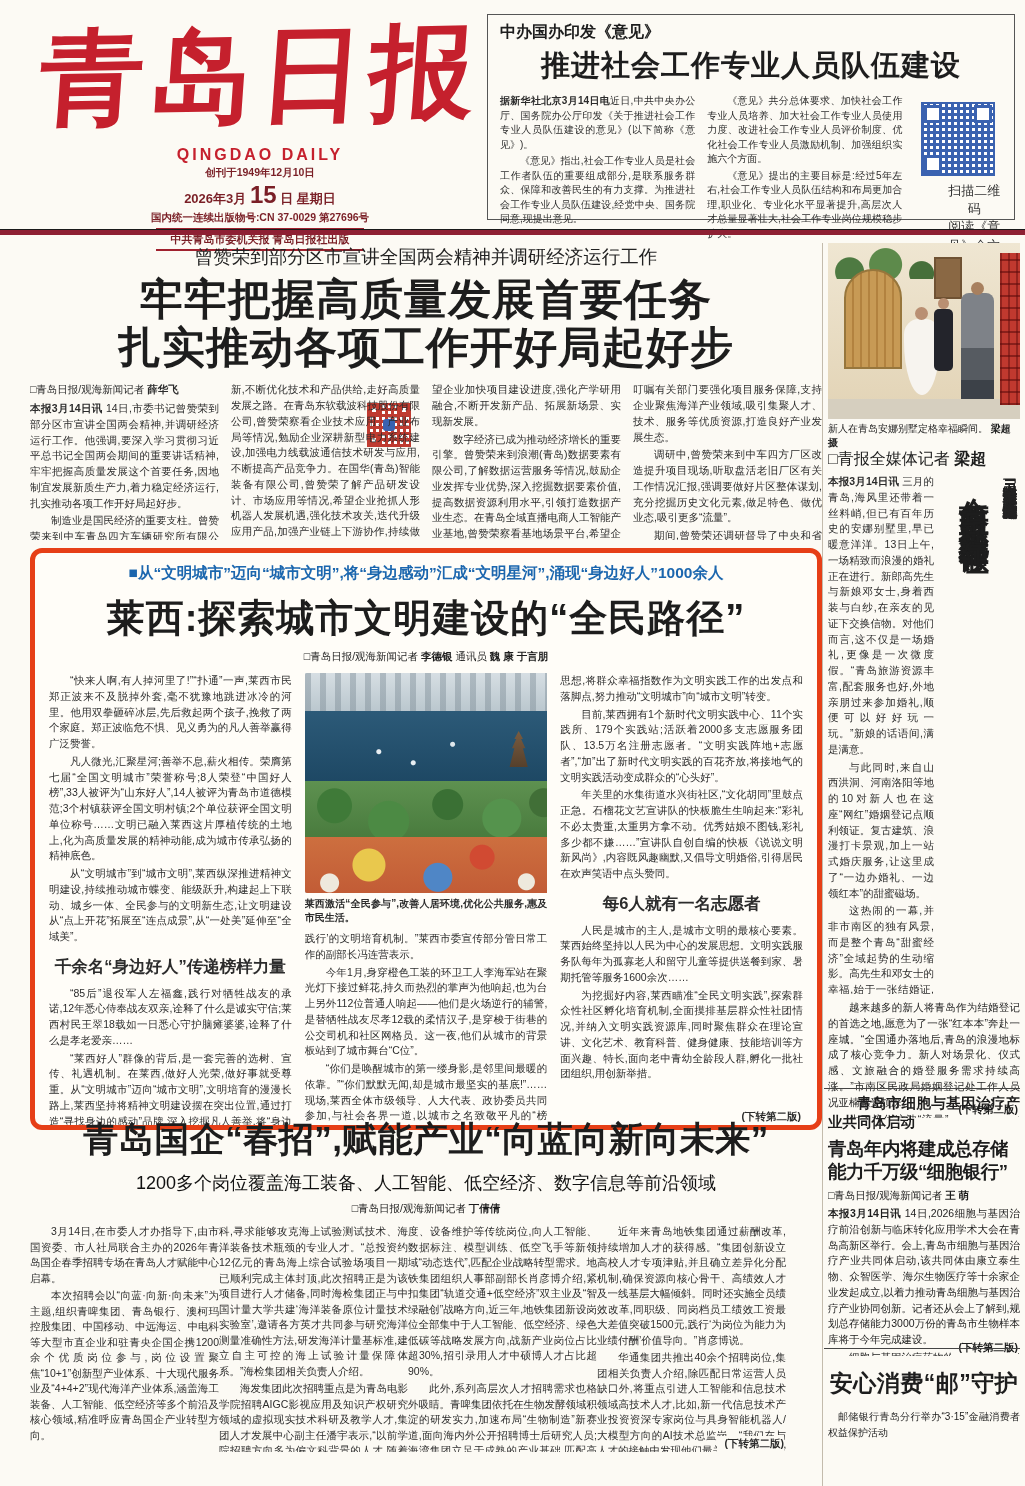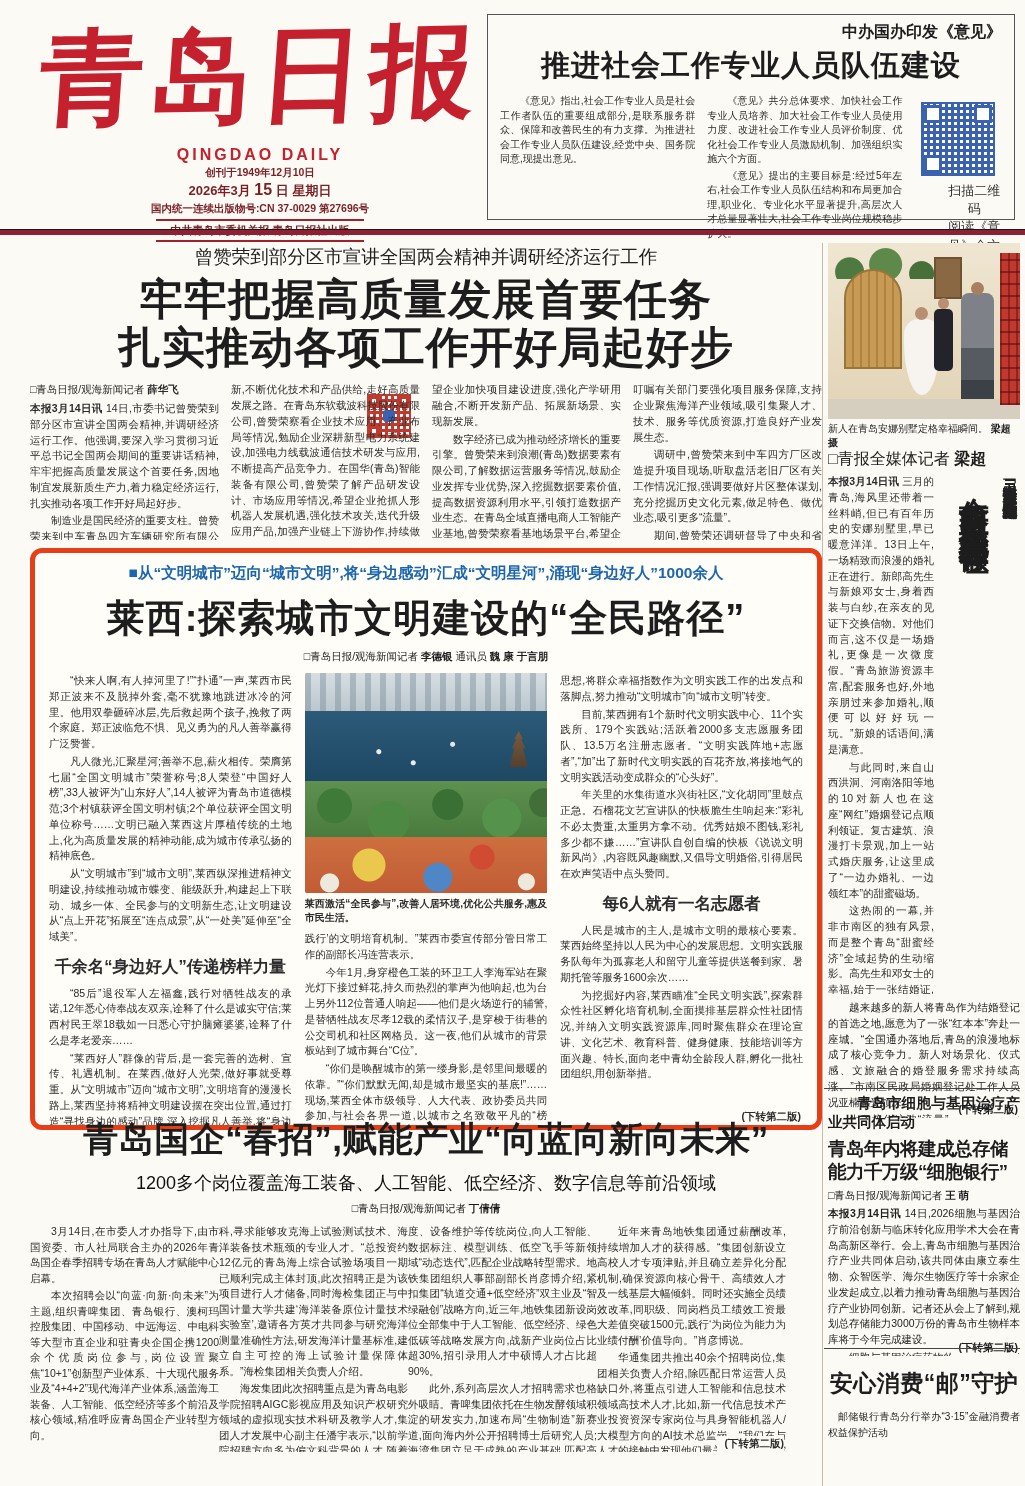--- a/index.html
+++ b/index.html
@@ -10,21 +10,21 @@
   p.noind{text-indent:0;}
   .body-text{font-size:10.5px;line-height:1.5;color:#2c2c2c;}
 
   
   .masthead{left:35px;top:6px;width:450px;height:218px;text-align:center;}
   .calli{font-family:"DejaVu Serif",serif;font-weight:bold;color:#c5202d;font-size:104px;
          line-height:138px;letter-spacing:6px;transform:skew(-4deg,-1deg);white-space:nowrap;}
   .mast-en{color:#c5202d;font-weight:bold;font-size:16px;letter-spacing:3px;margin-top:2px;}
   .mast-line{font-size:10.5px;font-weight:bold;color:#7a1f26;margin-top:2px;}
   .mast-date{font-size:13px;font-weight:bold;color:#7a1f26;margin-top:1px;}
-  .mast-date .day{font-size:16px;margin-top:32px;}
+  .mast-date .day{font-size:24px;margin-top:32px;}
   .mast-lunar{font-size:11px;color:#8a8a8a;letter-spacing:1px;margin-top:1px;}
   .mast-issue{font-size:10.5px;font-weight:bold;color:#7a1f26;margin-top:2px;}
   .mast-pub{display:inline-block;font-size:11px;font-weight:bold;color:#7a1f26;margin-top:3px;
             border-top:2px solid #a0212e;border-bottom:2px solid #a0212e;padding:2px 14px;}
 
   
   .qr{position:relative;background:
       repeating-linear-gradient(0deg,var(--qc) 0 3px,transparent 3px 6px),
       repeating-linear-gradient(90deg,var(--qc) 0 3px,#fff 3px 6px);}
   .qr::before,.qr::after{content:"";position:absolute;width:24%;height:24%;
@@ -34,21 +34,21 @@
       border:3px solid var(--qc);background:#fff;box-sizing:border-box;}
   .qr .qdot{position:absolute;left:50%;top:50%;width:12px;height:12px;margin:-6px 0 0 -6px;
       background:#3a62b0;border-radius:3px;}
   .qr-red{--qc:#bf3b30;}
   .qr-blue{--qc:#3a62b0;}
   .mast-qr{left:332px;top:152px;width:44px;height:44px;}
 
   
   .polbox{left:487px;top:14px;width:528px;height:206px;border:1px solid #555;
           box-sizing:border-box;padding:7px 12px 6px 12px;background:#fcfaf4;}
-  .pol-kicker{text-align:right;font-size:16px;font-weight:bold;}
+  .pol-kicker{text-align:left;font-size:16px;font-weight:bold;}
   .pol-headline{text-align:center;font-size:29px;font-weight:900;letter-spacing:1px;margin:3px 0 8px 0;}
   .pol-body{display:flex;gap:12px;}
   .pol-col{width:196px;font-size:10px;line-height:1.45;color:#2c2c2c;}
   .pol-qrwrap{width:88px;text-align:center;padding-top:8px;}
   .pol-qr{width:74px;height:74px;margin:0 auto 6px auto;}
   .pol-qrcap{font-size:13px;color:#333;line-height:1.4;margin-left:32px;}
 
   .top-rule{left:0;top:229px;width:1025px;height:6px;background:#8e2033;border-top:1px solid #1a1a1a;box-sizing:border-box;}
 
   
@@ -174,20 +174,21 @@
         <i class="qf"></i>
         <i class="qdot"></i>
       </div>
   </div>
 
   <div class="abs polbox">
     <div class="pol-kicker">中办国办印发《意见》</div>
     <div class="pol-headline">推进社会工作专业人员队伍建设</div>
     <div class="pol-body">
       <div class="pol-col">
+        <p class="noind"><b>据新华社北京3月14日电</b><span>近日,中共中央办公厅、国务院办公厅印发《关于推进社会工作专业人员队伍建设的意见》(以下简称《意见》)。</span></p>
         <p>《意见》指出,社会工作专业人员是社会工作者队伍的重要组成部分,是联系服务群众、保障和改善民生的有力支撑。为推进社会工作专业人员队伍建设,经党中央、国务院同意,现提出意见。</p>
       </div>
       <div class="pol-col">
         <p>《意见》共分总体要求、加快社会工作专业人员培养、加大社会工作专业人员使用力度、改进社会工作专业人员评价制度、优化社会工作专业人员激励机制、加强组织实施六个方面。</p>
         <p>《意见》提出的主要目标是:经过5年左右,社会工作专业人员队伍结构和布局更加合理,职业化、专业化水平显著提升,高层次人才总量显著壮大,社会工作专业岗位规模稳步扩大。</p>
       </div>
       <div class="pol-qrwrap">
         <div class="qr qr-blue pol-qr">
             <i class="qf"></i>
           </div>

